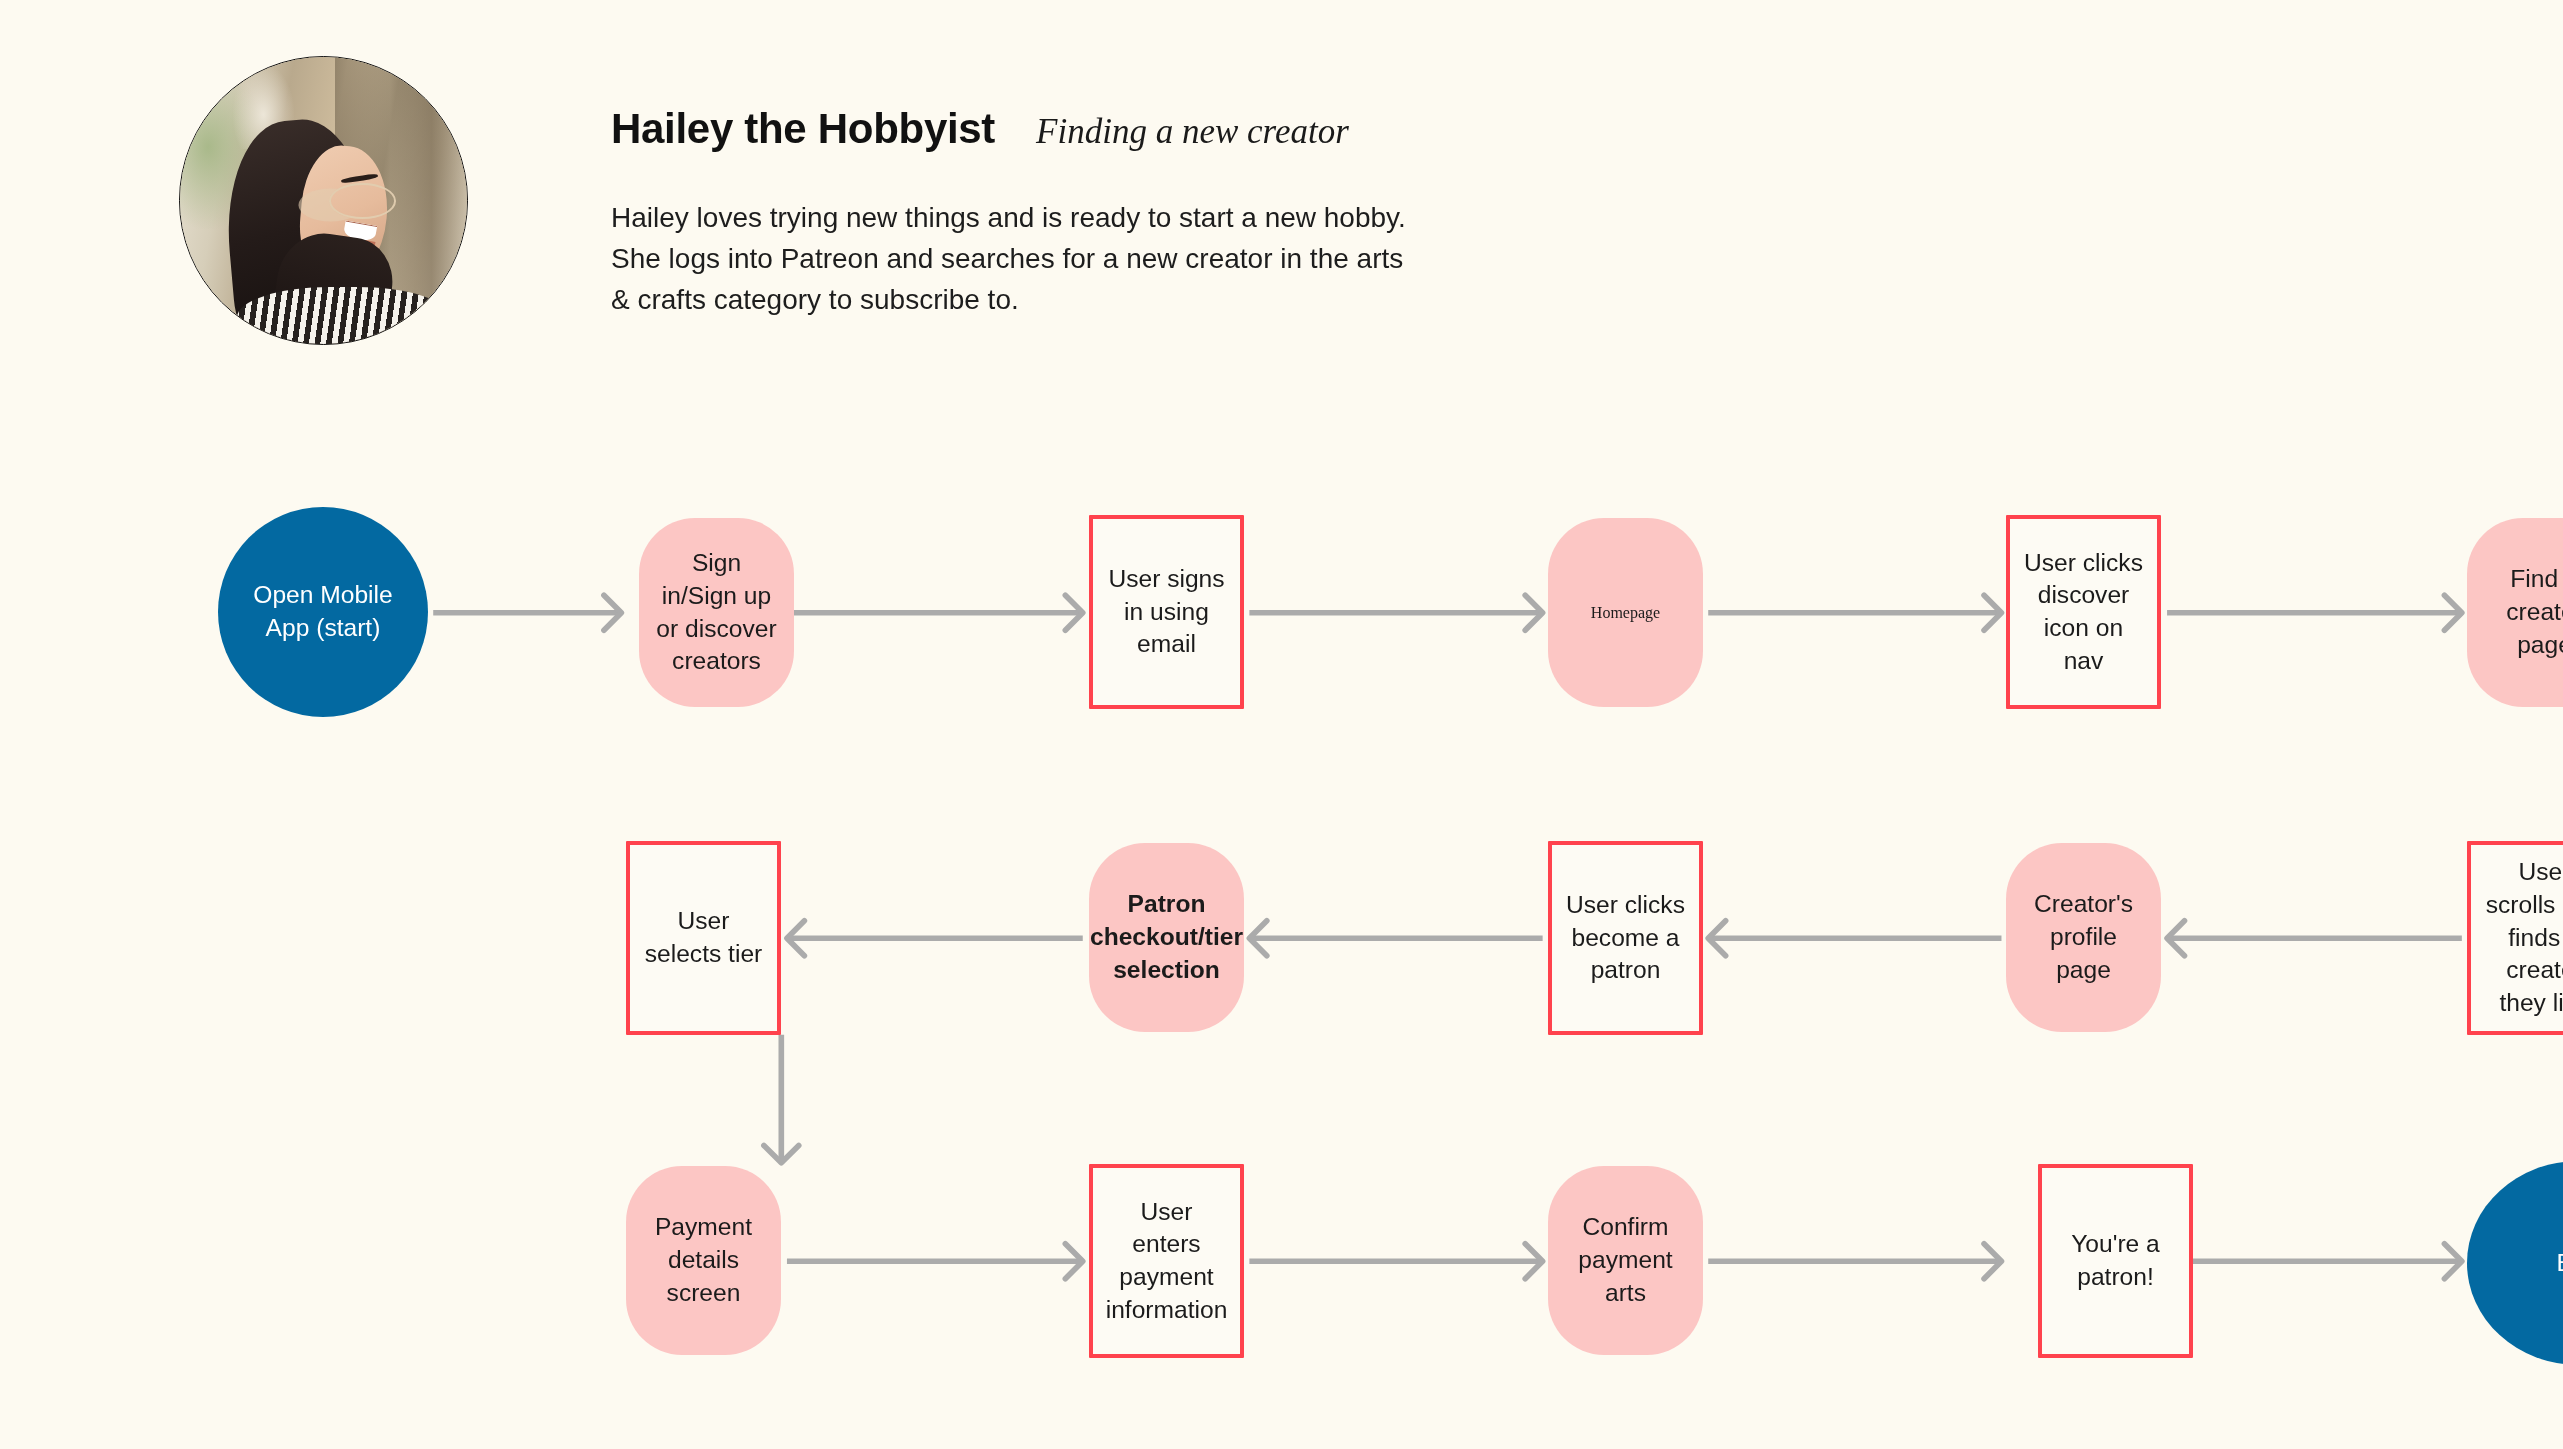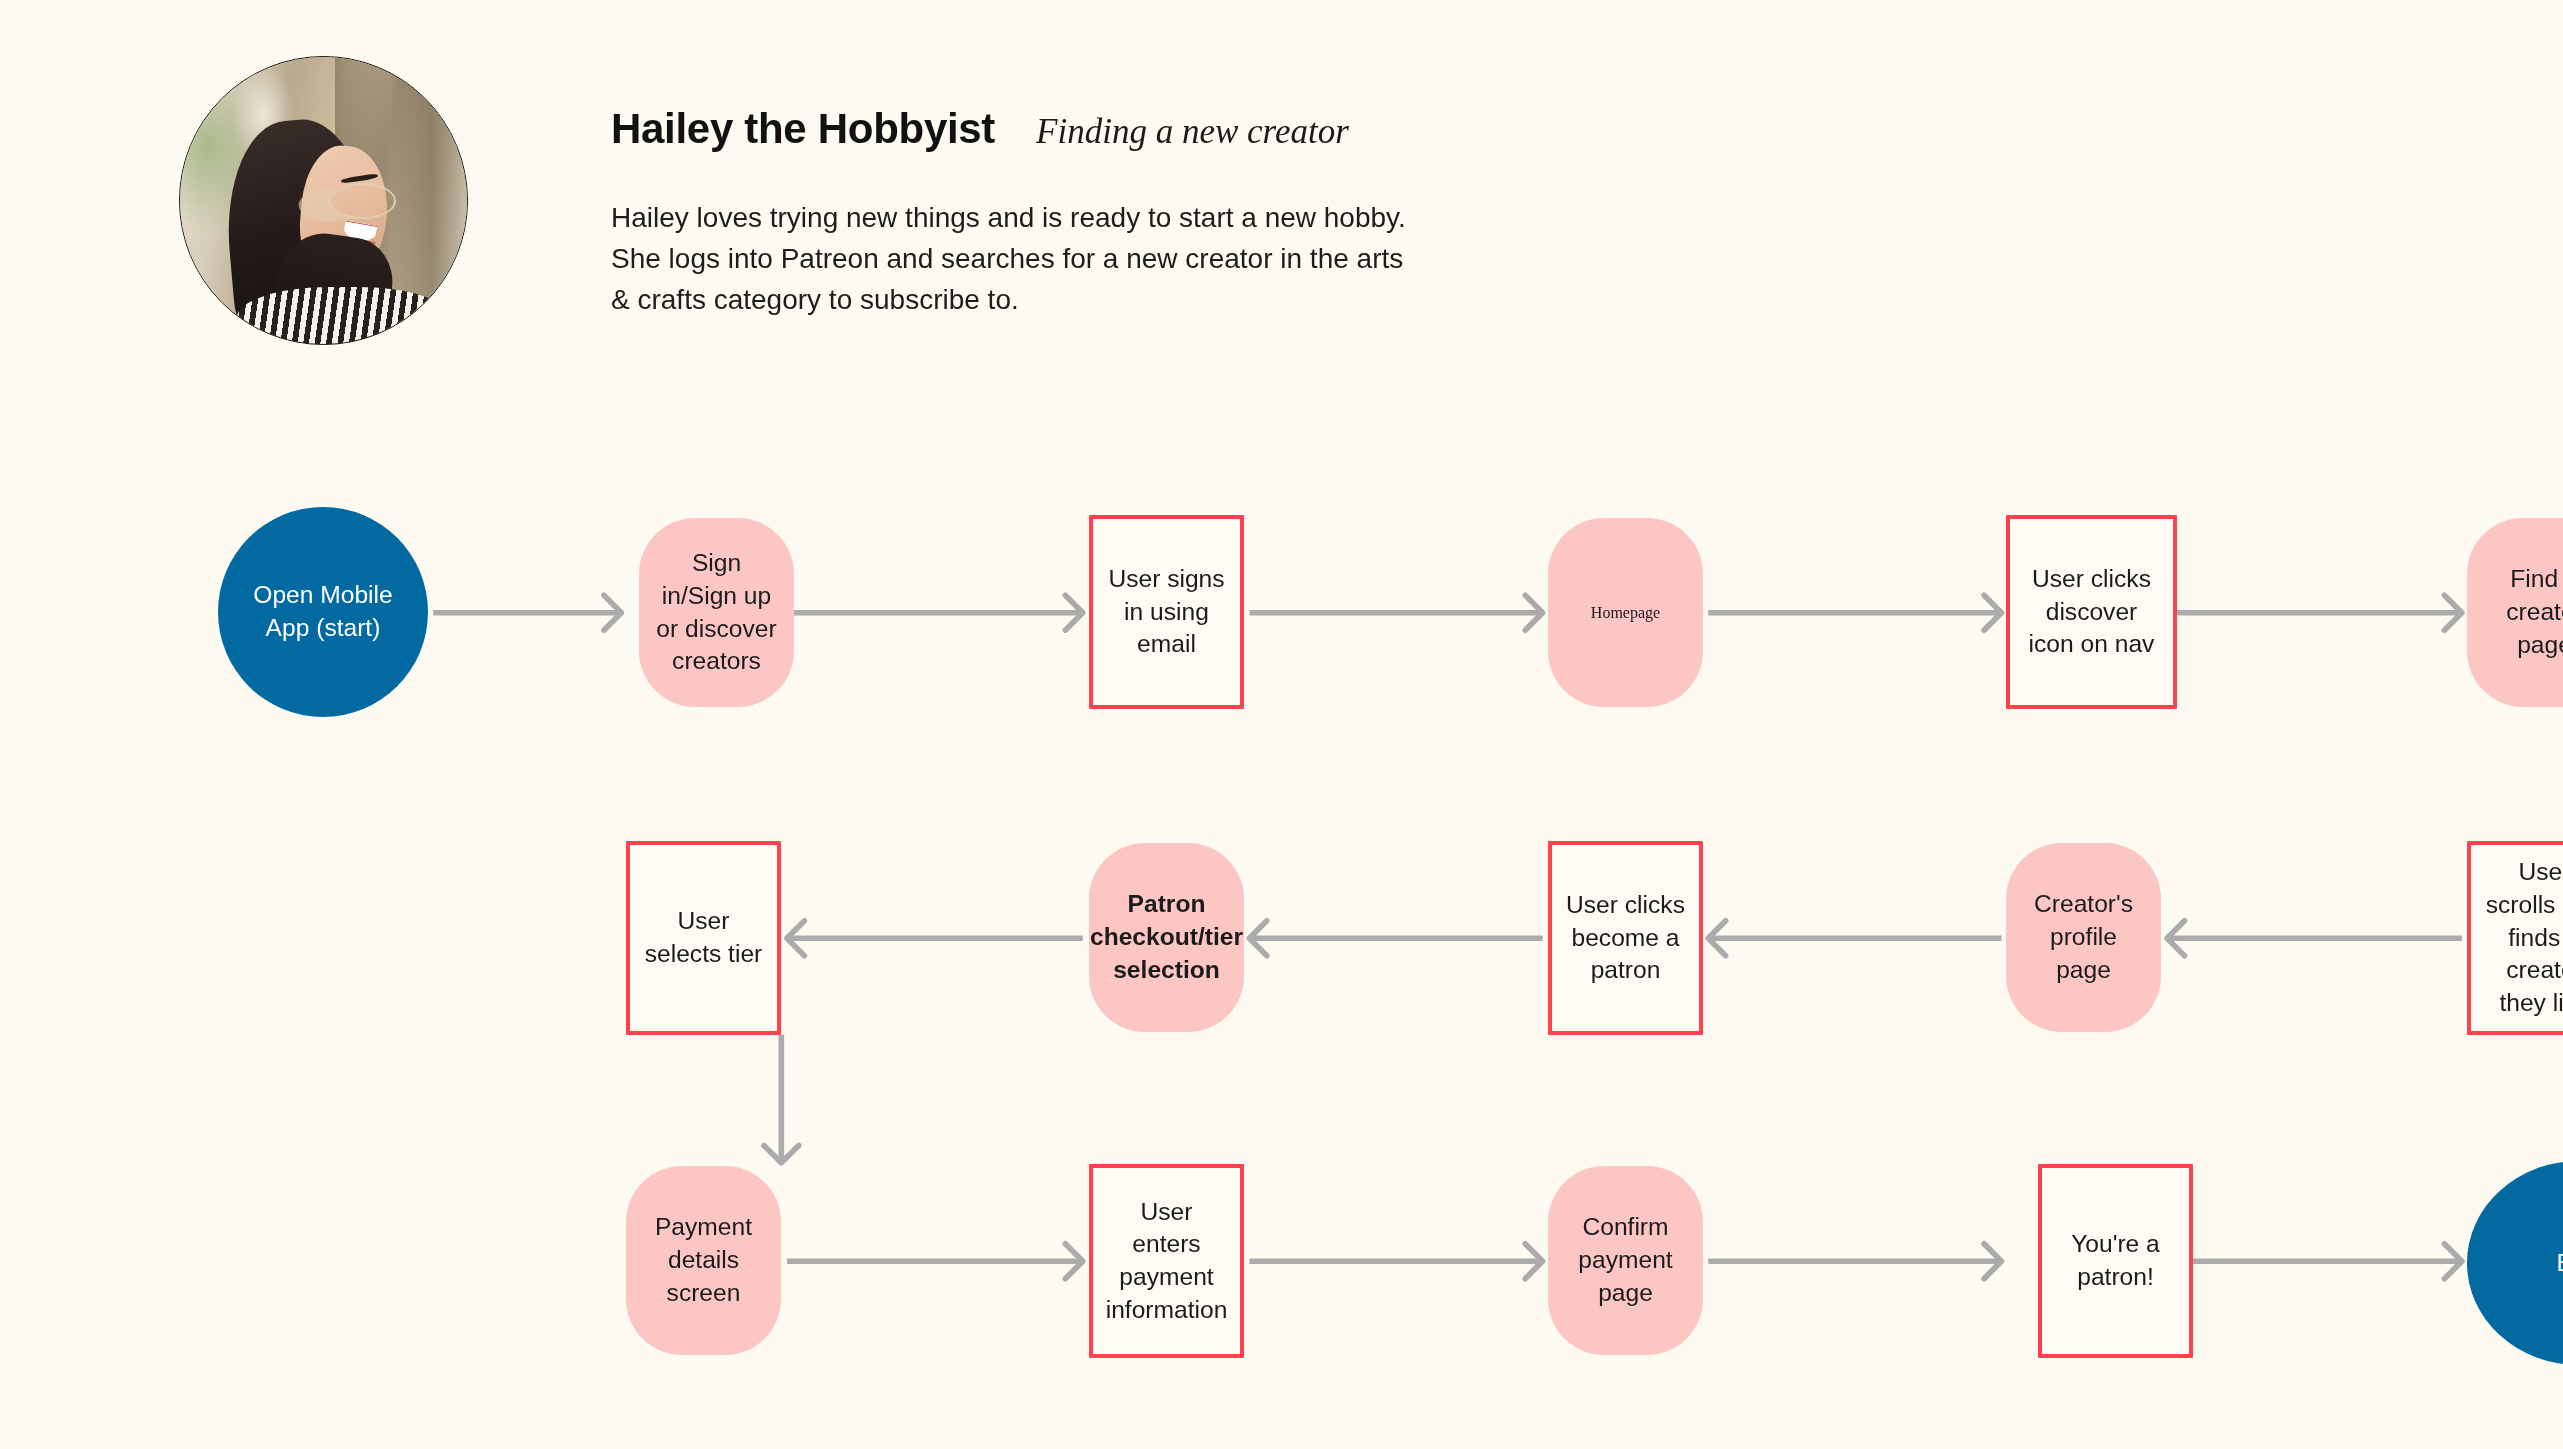--- a/index.html
+++ b/index.html
@@ -253,21 +253,21 @@
     </div>
     <div class="node screen" style="left: 626px; top: 518px; width: 155px; height: 189px; font-size: 24.6px; margin-left: 13px;">
       <span>Sign in/Sign up or discover creators</span>
     </div>
     <div class="node action" style="left: 1089px; top: 515px; width: 155px; height: 194px; font-size: 24.6px;">
       <span>User signs in using email</span>
     </div>
     <div class="node screen" style="left: 1548px; top: 518px; width: 155px; height: 189px; font-size: 16px; font-family: Liberation Serif, serif;">
       <span>Homepage</span>
     </div>
-    <div class="node action" style="left: 2006px; top: 515px; width: 171px; height: 194px; font-size: 24.6px;">
+    <div class="node action" style="left: 2006px; top: 515px; width: 155px; height: 194px; font-size: 24.6px;">
       <span>User clicks discover icon on nav</span>
     </div>
     <div class="node screen" style="left: 2467px; top: 518px; width: 155px; height: 189px; font-size: 24.6px;">
       <span>Find a creator page</span>
     </div>
     <div class="node action" style="left: 2467px; top: 841px; width: 155px; height: 194px; font-size: 24.6px;">
       <span>User scrolls and finds a creator they like</span>
     </div>
     <div class="node screen" style="left: 2006px; top: 843px; width: 155px; height: 189px; font-size: 24.6px;">
       <span>Creator's profile page</span>
@@ -281,21 +281,21 @@
     <div class="node action" style="left: 626px; top: 841px; width: 155px; height: 194px; font-size: 24.6px;">
       <span>User selects tier</span>
     </div>
     <div class="node screen" style="left: 626px; top: 1166px; width: 155px; height: 189px; font-size: 24.6px;">
       <span>Payment details screen</span>
     </div>
     <div class="node action" style="left: 1089px; top: 1164px; width: 155px; height: 194px; font-size: 24.6px;">
       <span>User enters payment information</span>
     </div>
     <div class="node screen" style="left: 1548px; top: 1166px; width: 155px; height: 189px; font-size: 24.6px;">
-      <span>Confirm payment page</span>
+      <span>Confirm payment arts</span>
     </div>
     <div class="node action" style="left: 2006px; top: 1164px; width: 155px; height: 194px; font-size: 24.6px; margin-left: 32px;">
       <span>You're a patron!</span>
     </div>
     <div class="node terminal" style="left: 2467px; top: 1161px; width: 223px; height: 204px; font-size: 24.6px;">
       <span>End</span>
     </div>
   </div>
 
 

